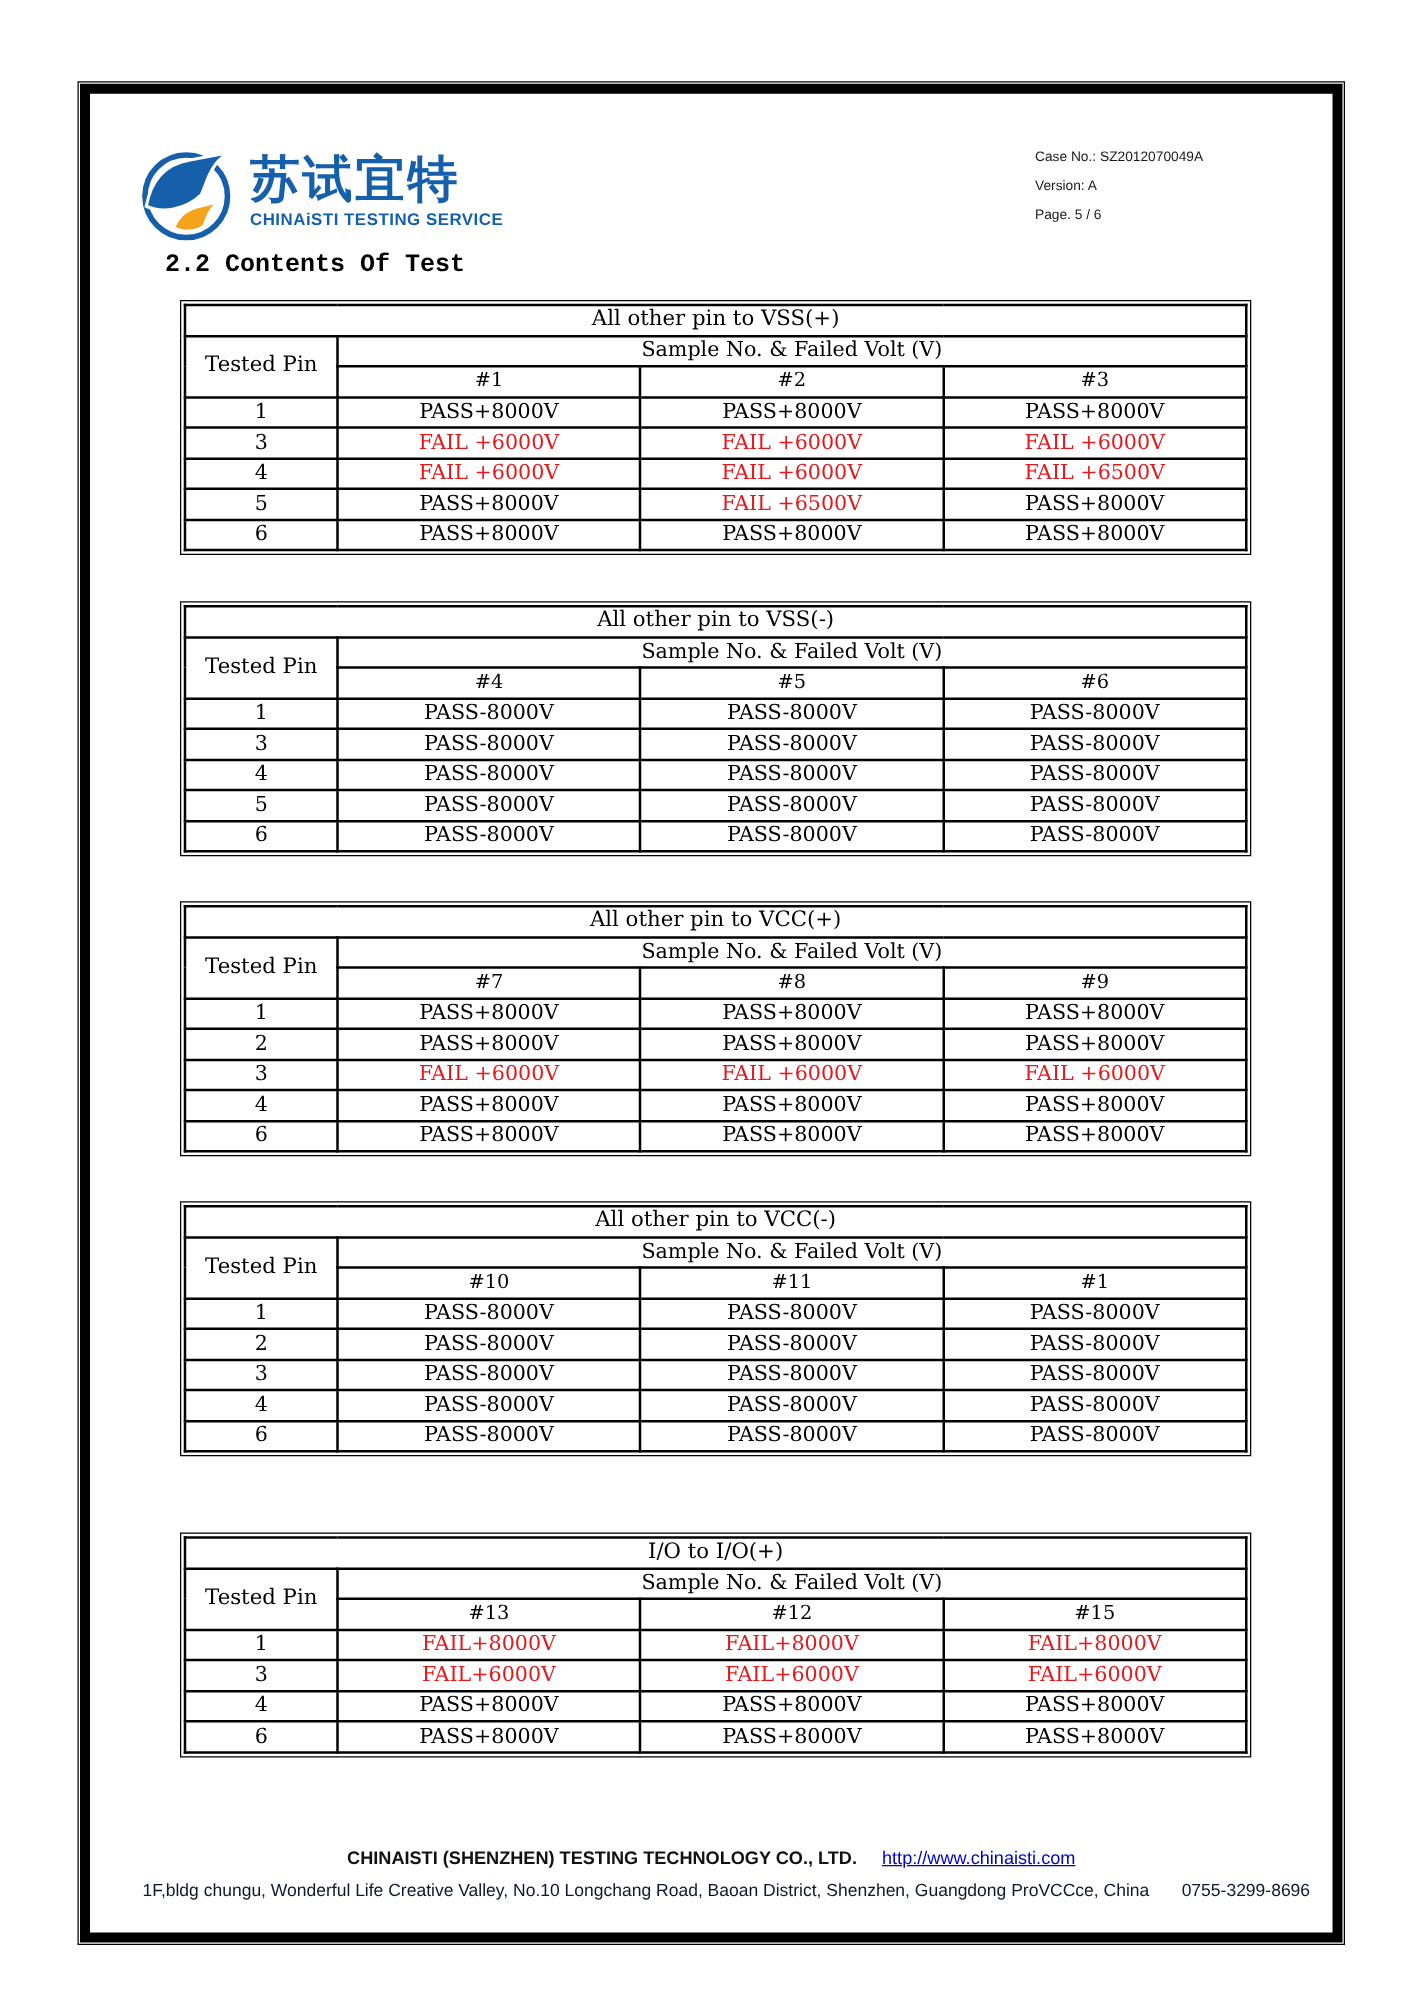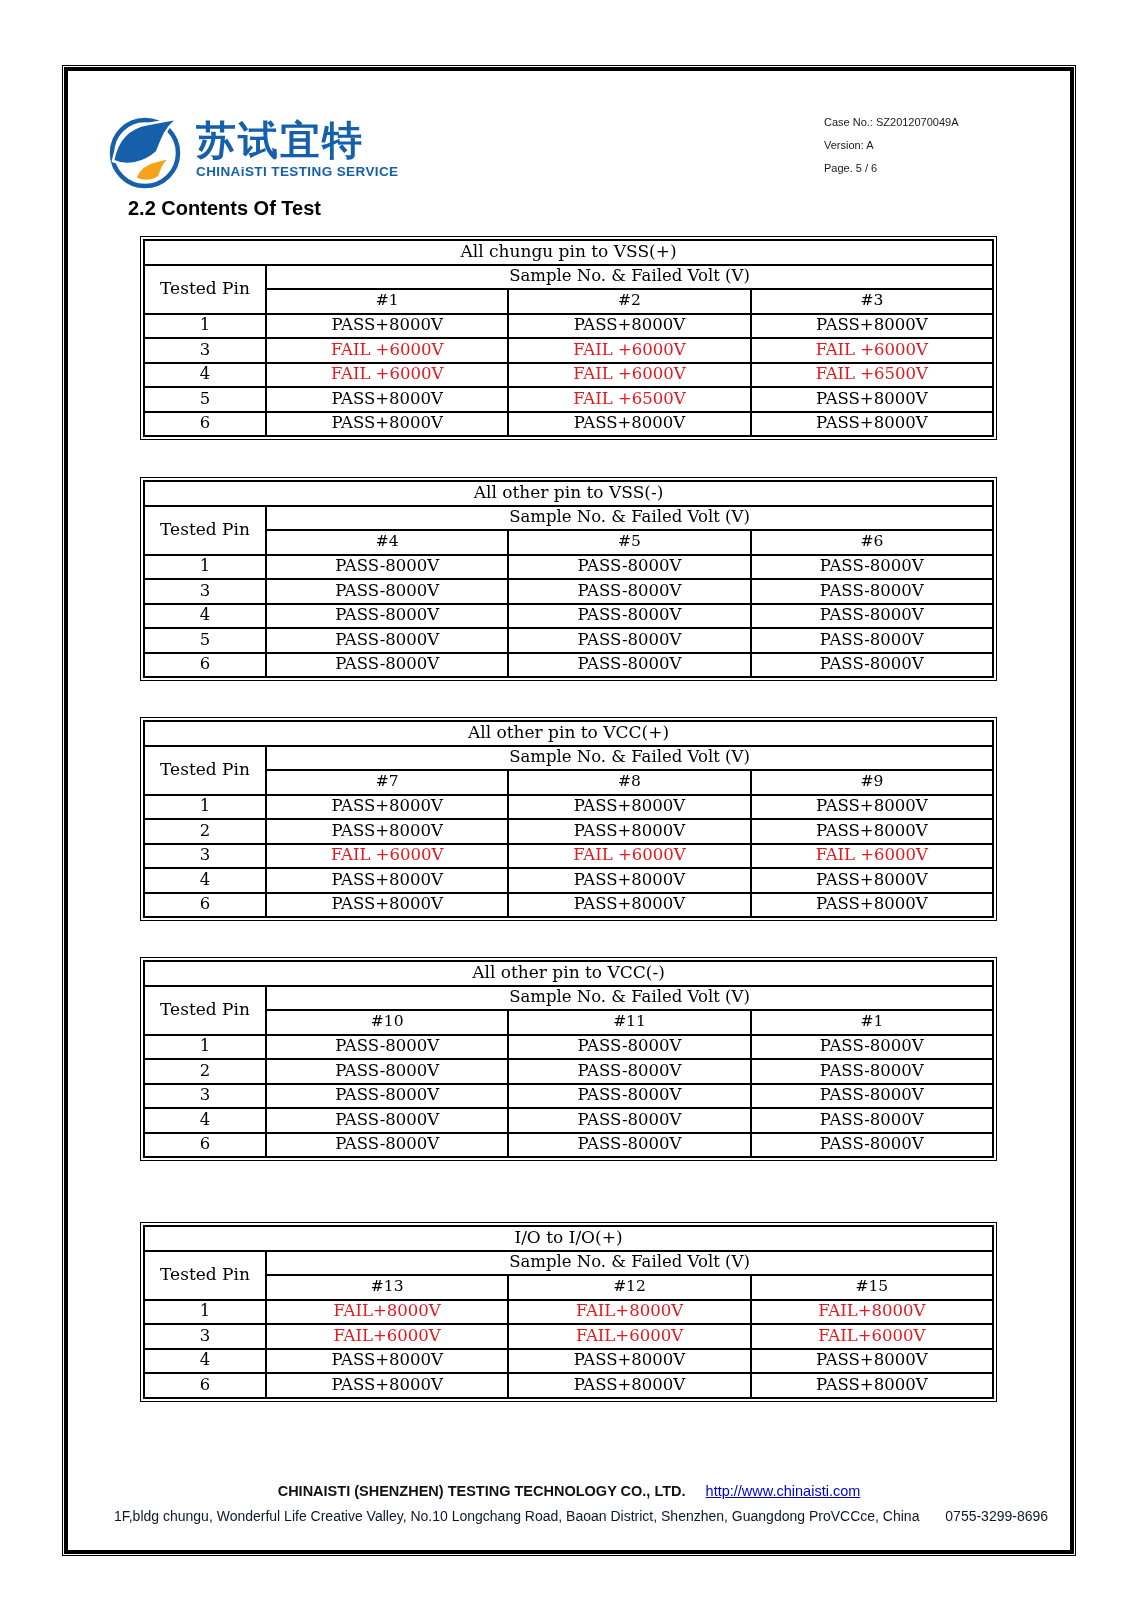--- a/index.html
+++ b/index.html
@@ -14,21 +14,21 @@
   
   .frame {
     position: absolute; left: 62px; top: 65px;
     width: 1014px; height: 1491px;
     border: 1.5px solid #000;
     padding: 1px;
     background: #fff;
   }
   .frame-inner {
     width: 100%; height: 100%;
-    border: 4px solid #000000;
+    border: 8px solid #000000;
     position: relative;
   }
   
   .logo {
     position: absolute; left: 40px; top: 40px;
     display: flex; align-items: flex-start;
   }
   .logo-mark { width: 80px; height: 80px; }
   .logo-text { margin-left: 8px; padding-top: 8px; }
   .logo-cn {
@@ -52,21 +52,21 @@
   .doc-meta {
     position: absolute; left: 756px; top: 40px;
     font-family: "Liberation Sans", sans-serif;
     font-size: 11px; line-height: 23px;
     color: #1a1a1a;
   }
   
   .section-title {
     position: absolute; left: 60px; top: 126px;
     margin: 0;
-    font-family: Liberation Sans, sans-serif;
+    font-family: Liberation Mono, monospace;
     font-weight: bold;
     font-size: 20px;
     color: #000;
     white-space: nowrap;
   }
   
   #tables { position: absolute; left: 0; top: 0; width: 100%; }
   .tbl-wrap {
     position: absolute; left: 72px;
     width: 857px;
@@ -159,21 +159,21 @@
         <div class="tbl-wrap t1">
           <table class="tbl">
             <colgroup>
               <col style="width: 122px;">
               <col>
               <col>
               <col>
             </colgroup>
             <tbody>
               <tr>
-                <td colspan="4" class="c-title">All chungu pin to VSS(+)</td>
+                <td colspan="4" class="c-title">All other pin to VSS(+)</td>
               </tr>
               <tr>
                 <td rowspan="2" class="c-pin-h">Tested Pin</td>
                 <td colspan="3" class="c-sample">Sample No. &amp; Failed Volt (V)</td>
               </tr>
               <tr>
                 <td class="c-num">#1</td>
                 <td class="c-num">#2</td>
                 <td class="c-num">#3</td>
               </tr>

